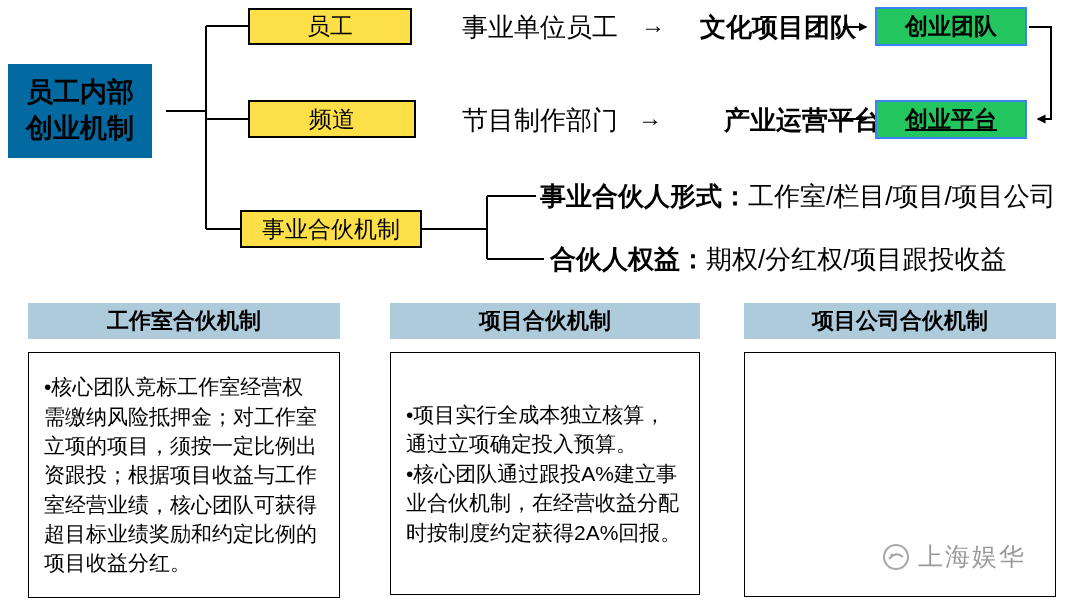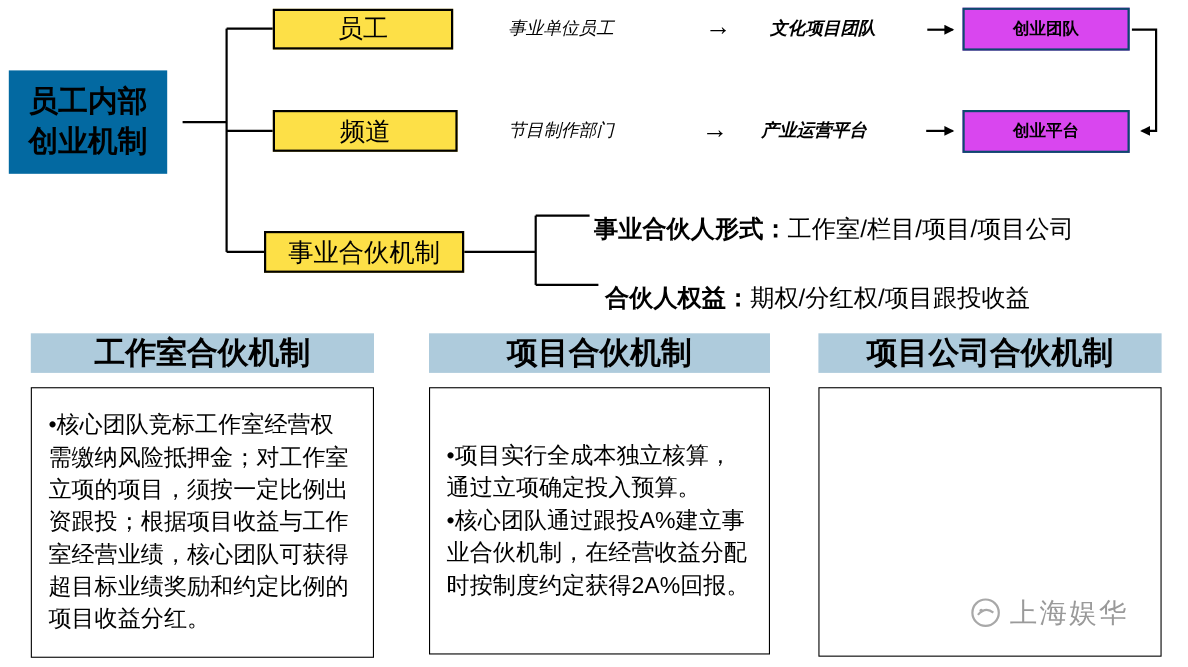--- a/index.html
+++ b/index.html
@@ -25,48 +25,48 @@
   .branch {
     background:#fde047; border:2px solid #000;
     display:flex; align-items:center; justify-content:center;
     font-size:23px; font-weight:normal;
   }
   .branch-0 { left:248px; top:8px;   width:164px; height:37px; }
   .branch-1 { left:248px; top:100px; width:168px; height:38px; }
   .branch-2 { left:240px; top:210px; width:182px; height:38px; }
 
   
-  .flow-text   { font-size:16px; line-height:28px;font-style:italic; }
+  .flow-text   { font-size:26px; line-height:28px; }
   .flow-bold   { font-weight:bold; }
   .flow-arrow  { font-size:24px; font-weight:bold; line-height:28px; }
   .src-0 { left:462px; top:13px; }
   .arw-0 { left:641px; top:11px; }
   .mid-0 { left:700px; top:13px; }
   .src-1 { left:462px; top:106px; }
   .arw-1 { left:638px; top:104px; }
-  .mid-1 { left:692px; top:106px; }
+  .mid-1 { left:724px; top:106px; }
 
   .target-box {
-    background:#d946ef; border:2px solid #0c4a6e;
+    background:#22c55e; border:2px solid #3b82f6;
     display:flex; align-items:center; justify-content:center;
-    font-size:15px; font-weight:bold;
+    font-size:23px; font-weight:bold;
   }
   .target-0 { left:875px; top:7px;   width:152px; height:39px; }
-  .target-1 { left:875px; top:100px; width:152px; height:39px; }
+  .target-1 { left:875px; top:100px; width:152px; height:39px;text-decoration:underline; }
 
   
-  .partner-line { font-size:22px; line-height:28px; white-space:nowrap;margin-top:12px; }
+  .partner-line { font-size:26px; line-height:28px; white-space:nowrap; }
   .partner-line b { font-weight:bold; }
   .partner-0 { left:540px; top:182px; }
   .partner-1 { left:550px; top:245px; }
 
   
   .card-header {
     background:#AECBDC; display:flex; align-items:center; justify-content:center;
-    font-size:28px; font-weight:bold; height:36px;
+    font-size:22px; font-weight:bold; height:36px;
   }
   .card-header-0 { left:28px;  top:303px; width:312px; }
   .card-header-1 { left:390px; top:303px; width:310px; }
   .card-header-2 { left:744px; top:303px; width:312px; }
 
   .card-body {
     background:#fff; border:1.5px solid #000; padding:10px 15px;
     font-size:21px; line-height:1.4;
     display:flex; flex-direction:column; justify-content:center;align-items:center;
   }

